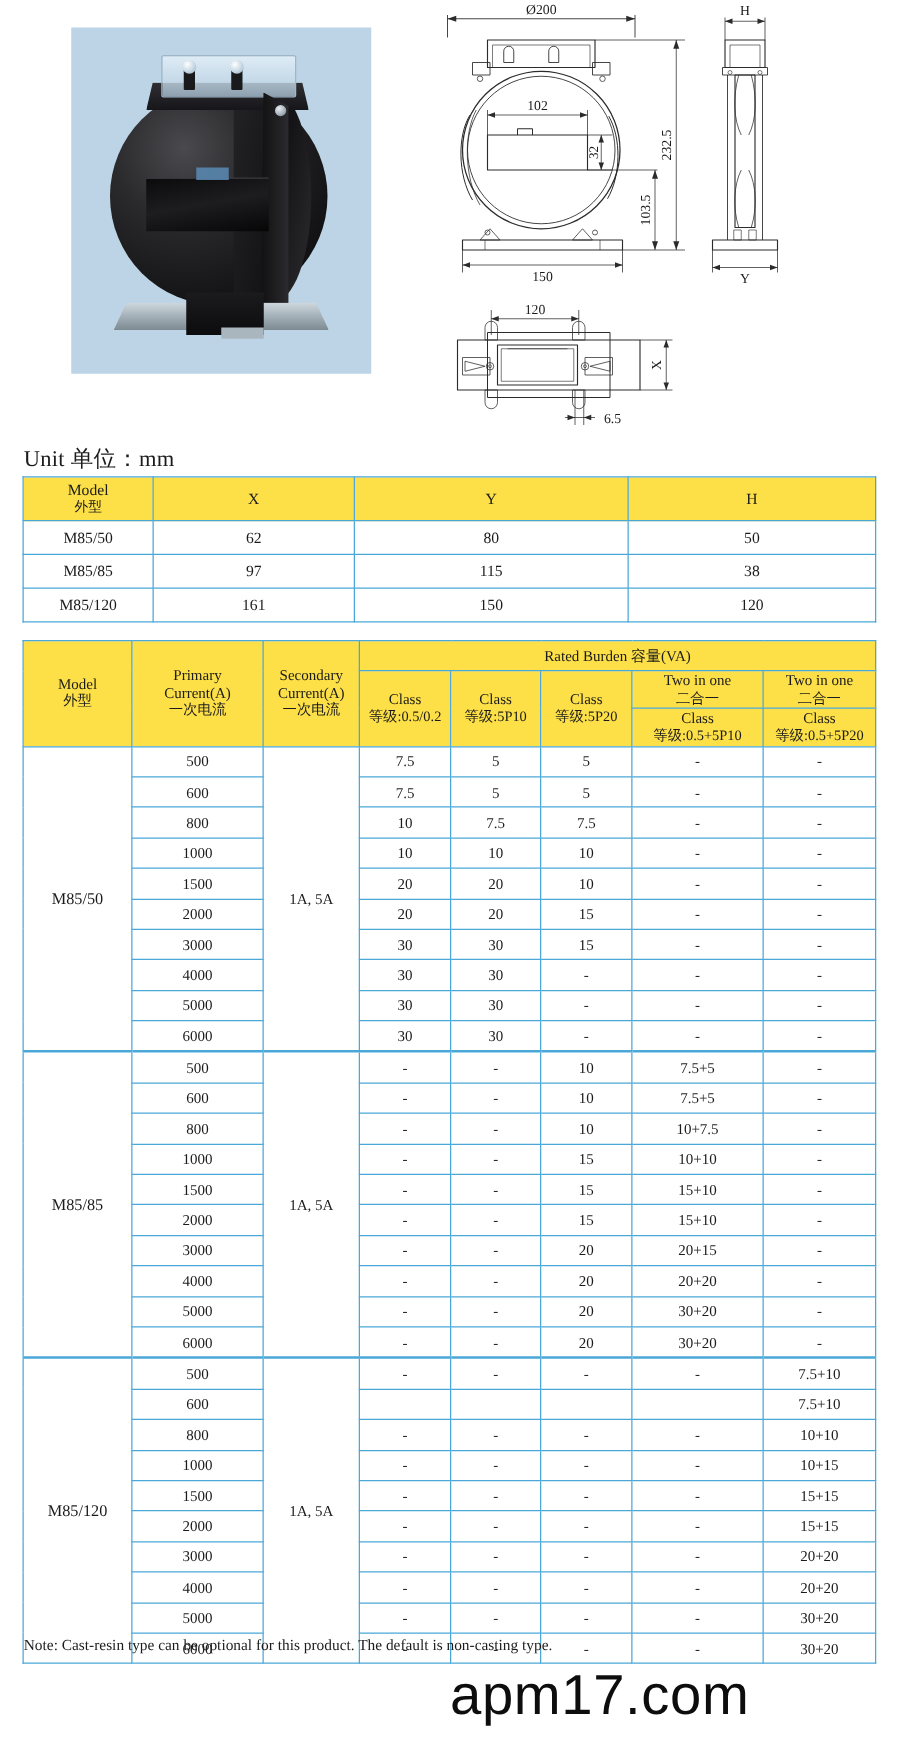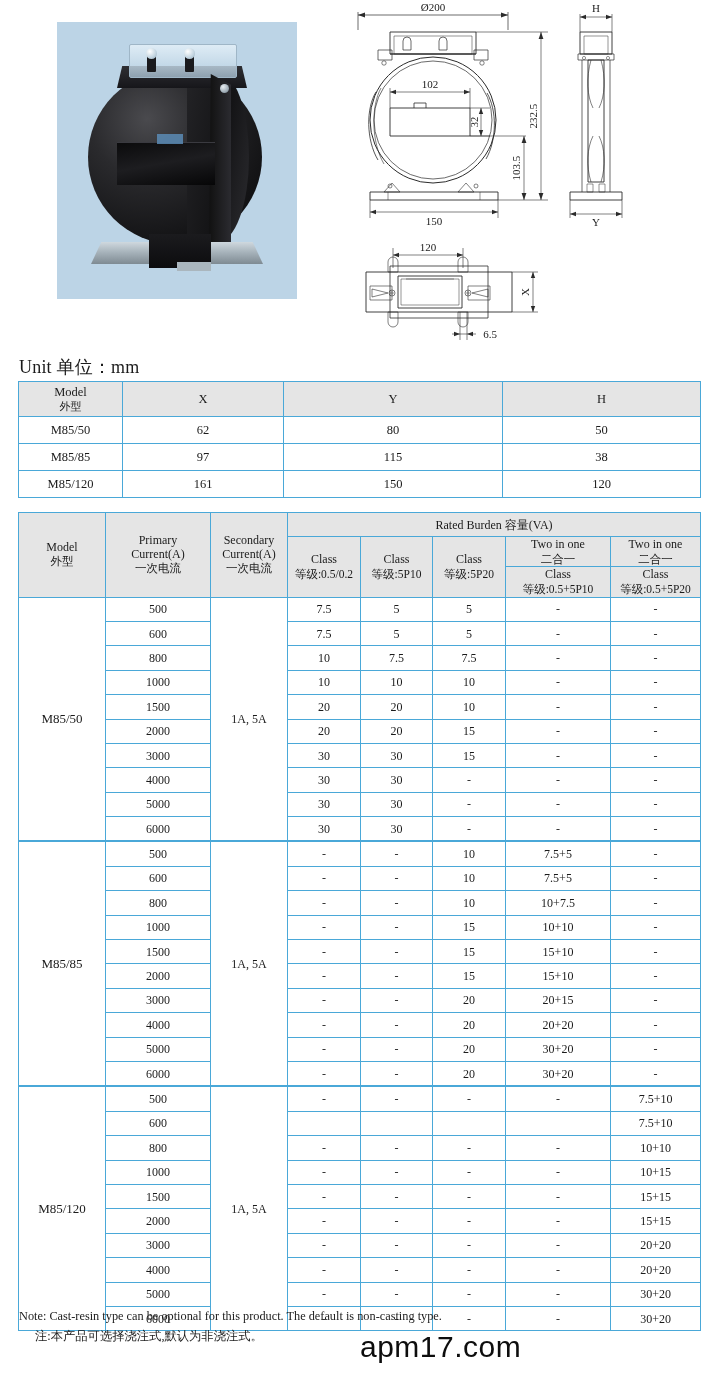--- a/index.html
+++ b/index.html
@@ -95,21 +95,21 @@
   .tbl{
     position:absolute;border-collapse:collapse;
     font-size:12.5px;table-layout:fixed;
   }
   .tbl td,.tbl th{
     border:1px solid #4aa8d8;
     text-align:center;vertical-align:middle;
     font-weight:normal;padding:0;
     line-height:1.18;
   }
-  .tbl .hd{background:#e5e5e5;}
+  .tbl .hd{background:#fde047;}
 
   
   #dim-table{left:18px;top:381px;width:682px;}
   #dim-table td{height:26px;}
   #dim-table tr.hrow td{height:34px;}
   #dim-table .cjk{font-size:11px;}
 
   
   #burden-table{left:18px;top:512px;width:682px;}
   #burden-table td{height:23.4px;font-size:12px;}
@@ -122,21 +122,21 @@
   
   #footer-note{
     position:absolute;left:19px;top:1307px;width:600px;
     font-size:12.3px;line-height:1.62;
   }
   #footer-note .ln2{padding-left:16px;}
 
   #watermark{
     position:absolute;left:360px;top:1330px;
     font-family:"Liberation Sans","DejaVu Sans",sans-serif;
-    font-size:30px;color:#0d0d0d;letter-spacing:.5px;
+    font-size:45px;color:#0d0d0d;letter-spacing:.5px;
     white-space:nowrap;
   }
 </style>
 </head>
 <body>
 
 <div id="top-section">
 
   <div id="product-photo">
     <div class="ct-body"></div>
@@ -679,16 +679,15 @@
         <td class=" dash">-</td>
         <td class=" dash">-</td>
         <td class=" dash">-</td>
         <td class="">30+20</td>
       </tr>
     </tbody>
 </table>
 
 <div id="footer-note">
   <div class="ln1">Note: Cast-resin type can be optional for this product. The default is non-casting type.</div>
-  <div class="ln2">注:本产品可选择浇注式,默认为非浇注式。</div>
 </div>
 
 <div id="watermark">apm17.com</div>
 
 </body></html>

